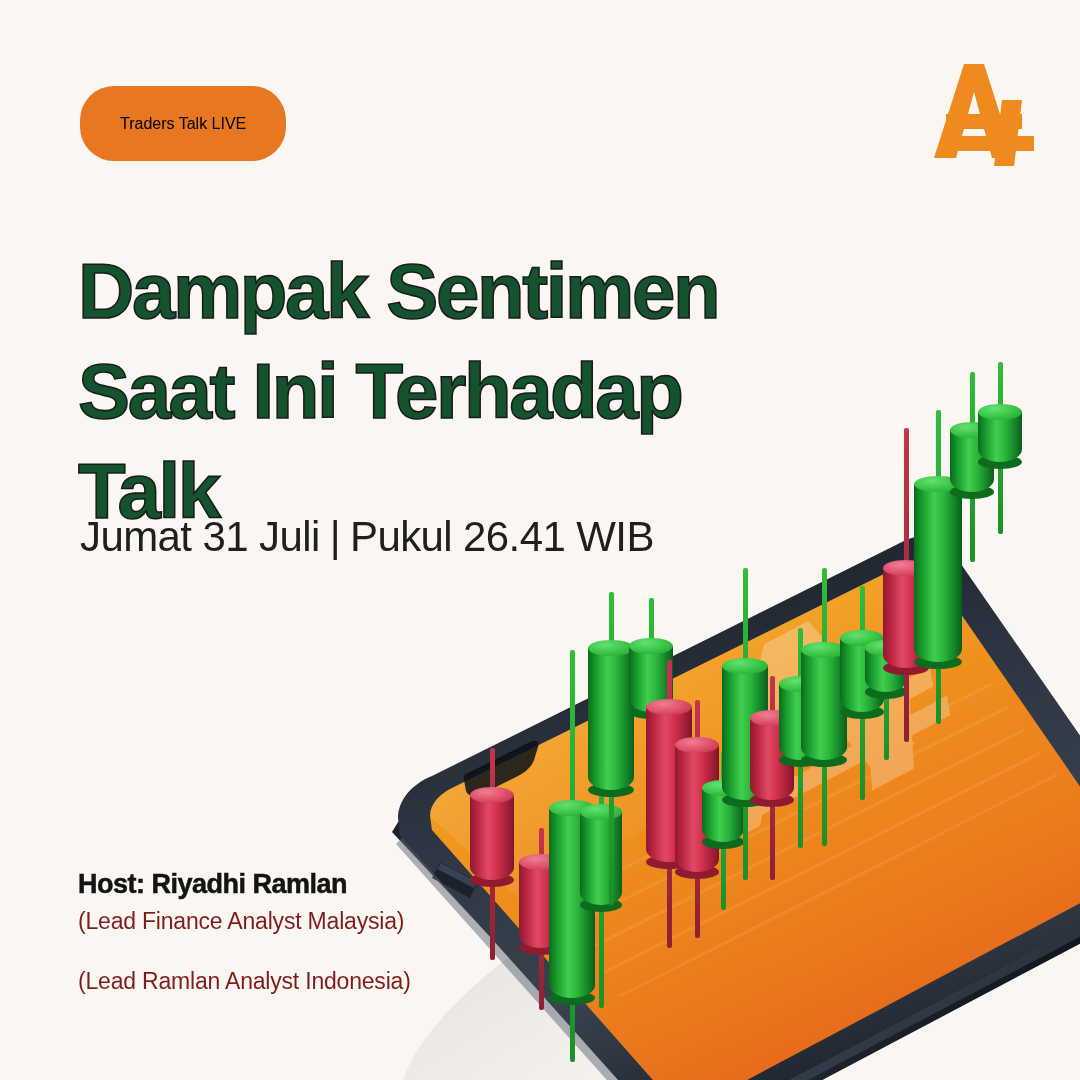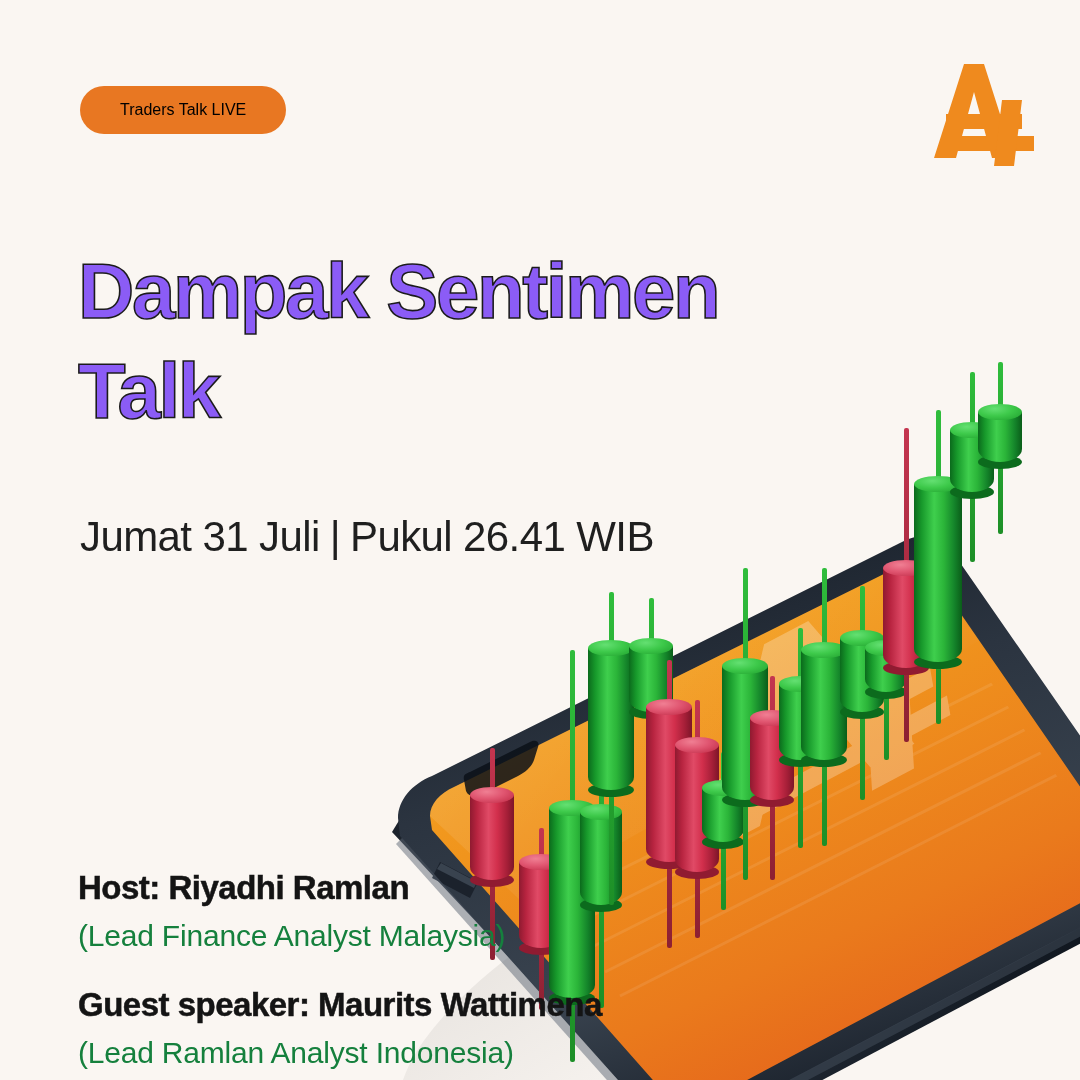--- a/index.html
+++ b/index.html
@@ -18,32 +18,32 @@
 
   
   #brand-logo{
     position:absolute; top:56px; left:928px;
     width:112px; height:110px;
   }
 
   
   #live-badge{
     position:absolute; top:86px; left:80px;
-    height:48px; padding:0 40px;
+    height:75px; padding:0 40px;
     border-radius:34px;
     background:#e87722;
     display:flex;align-items:center;justify-content:center;
     box-sizing:border-box;
   }
 
   
   #headline{
     position:absolute; top:190px; left:78px;
     width:720px;
-    color:#8b5cf6;
+    color:#14532d;
     font-size:78px;
     font-weight:bold;
     line-height:1.28;
     letter-spacing:-2.4px;
     -webkit-text-stroke:1.6px #1b1b1b;
   }
   #headline .hl{display:block;white-space:nowrap;}
 
   
   #date-line{
@@ -64,30 +64,30 @@
   
   #credits{
     position:absolute; left:78px; top:866px;
     width:470px;
     z-index:40;
   }
   .credit-block{margin-bottom:26px;}
   .credit-block:last-child{margin-bottom:0;}
   .credit-name{
     color:#141414;
-    font-size:33px;
+    font-size:27px;
     font-weight:bold;
     letter-spacing:-0.5px;
     line-height:1.35;
     white-space:nowrap;
     -webkit-text-stroke:0.5px #141414;
   }
   .credit-role{
-    color:#15803d;
-    font-size:30px;
+    color:#7f1d1d;
+    font-size:23px;
     font-weight:normal;
     letter-spacing:-0.2px;
     line-height:1.45;
     margin-top:3px;
     white-space:nowrap;
   }
 
   
   #phone-scene{
     position:absolute; left:0; top:0;
@@ -423,31 +423,31 @@
       <path d="M 74 44 L 94 44 L 86 110 L 66 110 Z"></path>
     </g>
   </svg>
 
   <div id="live-badge">
     <span>Traders Talk LIVE</span>
   </div>
 
   <h1 id="headline">
     <span class="hl">Dampak Sentimen</span>
+    <span class="hl">Saat Ini Terhadap</span>
     <span class="hl">Talk</span>
   </h1>
 
   <div id="date-line">
     <span>Jumat 31 Juli</span><span class="sep">|</span><span>Pukul 26.41 WIB</span>
   </div>
 
   <div id="credits">
     <div class="credit-block">
       <div class="credit-name">Host: Riyadhi Ramlan</div>
       <div class="credit-role">(Lead Finance Analyst Malaysia)</div>
     </div>
     <div class="credit-block">
-      <div class="credit-name">Guest speaker: Maurits Wattimena</div>
       <div class="credit-role">(Lead Ramlan Analyst Indonesia)</div>
     </div>
   </div>
 
 </div>
 
 </body></html>

